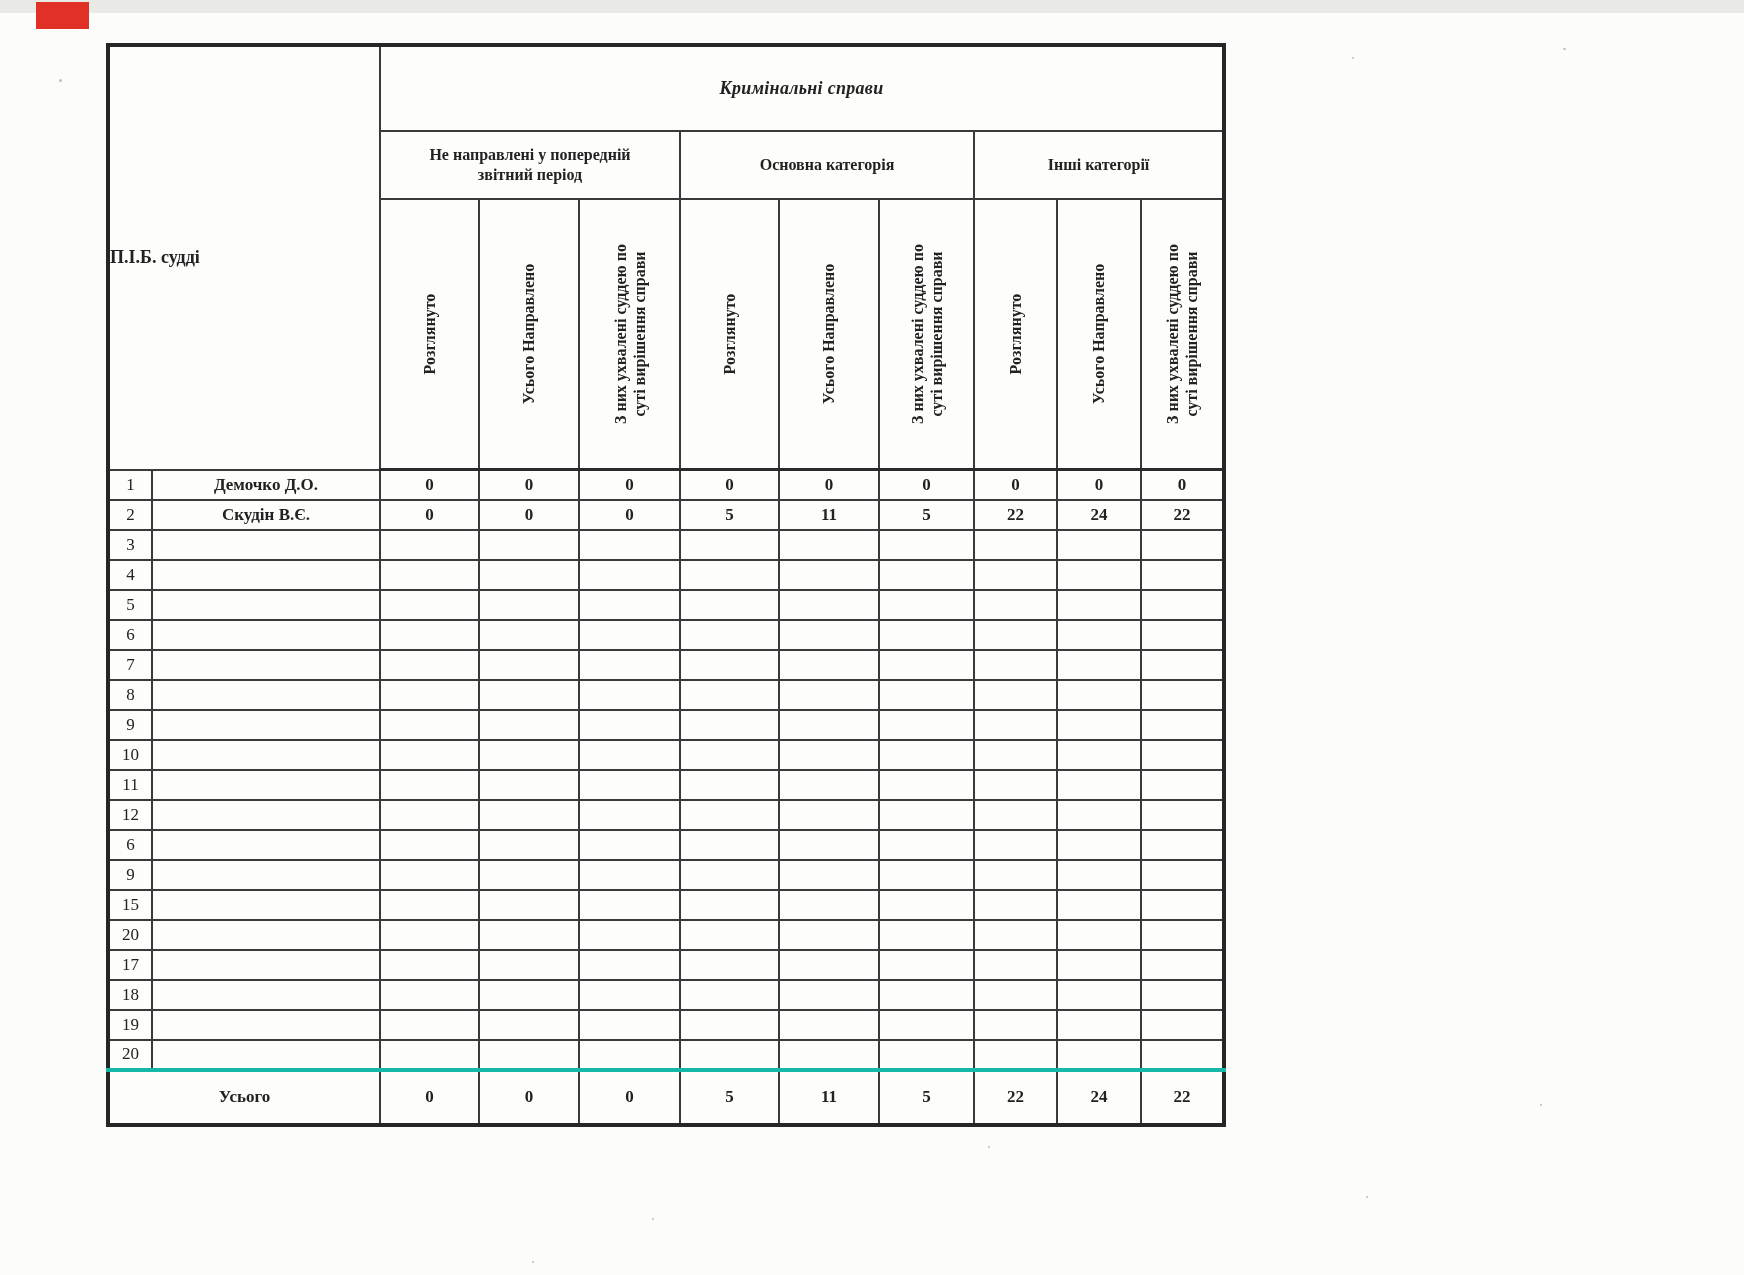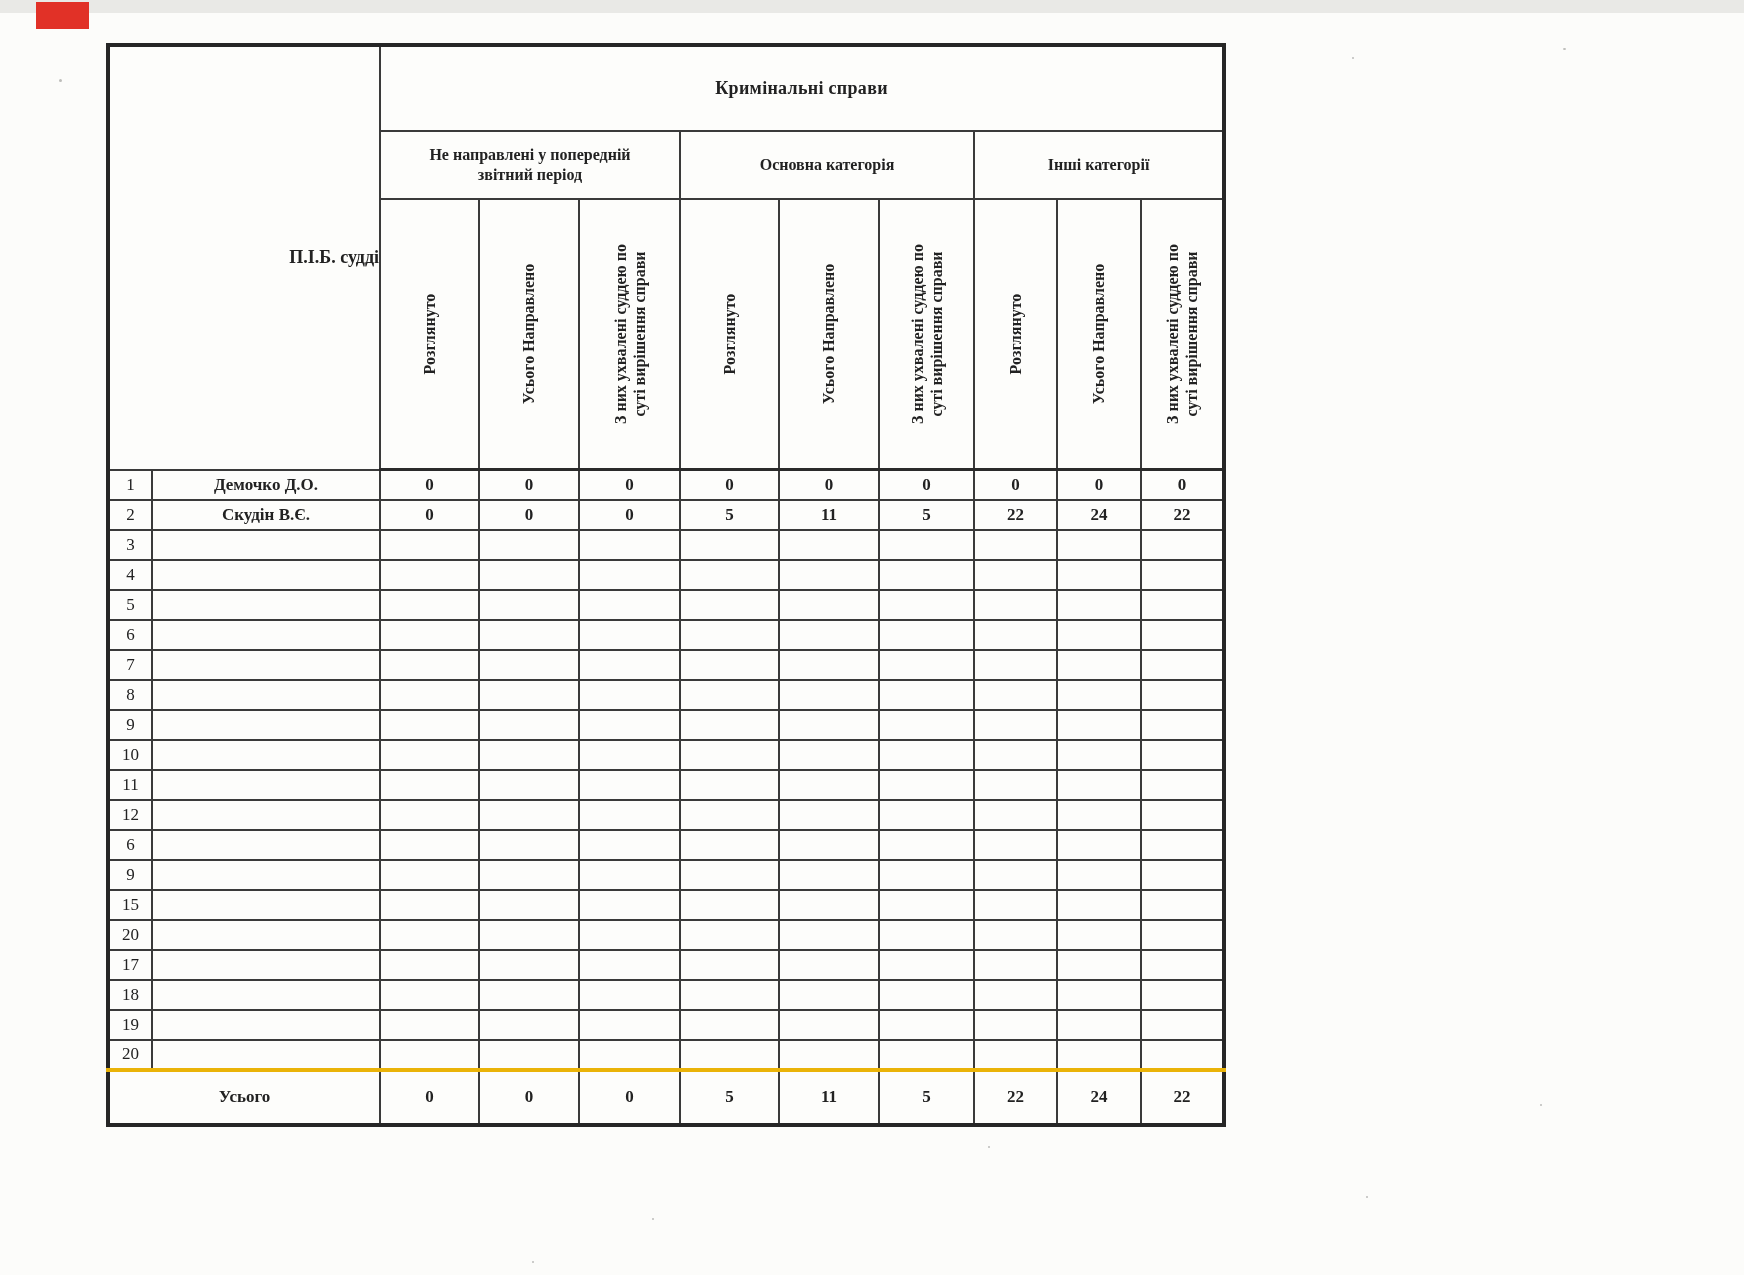--- a/index.html
+++ b/index.html
@@ -37,23 +37,24 @@
   }
   .report th, .report td {
     border: 2px solid #3a3a3a;
     padding: 0;
     overflow: hidden;
   }
   tr.r-title { height: 86px; }
   th.title-cell {
     font-size: 18px; font-weight: bold; text-align: center; vertical-align: middle;
     letter-spacing: 0.3px;
+    font-style: italic;
   }
   th.corner-cell {
-    font-size: 18px; font-weight: bold; text-align: right; vertical-align: middle;
+    font-size: 18px; font-weight: bold; text-align: left; vertical-align: middle;
   }
   tr.r-groups { height: 68px; }
   th.group-cell {
     font-size: 16px; font-weight: bold; text-align: center; vertical-align: middle;
     white-space: pre-line; line-height: 1.25;
   }
   tr.r-vlabels th {
     height: 268px;
     position: relative;
     border-bottom: 3px solid #2a2a2a;
@@ -66,21 +67,21 @@
     font-weight: bold;
     font-size: 16px;
     line-height: 1.2;
     white-space: pre-line;
   }
   tbody tr { height: 30px; }
   td.num  { text-align: center; font-size: 17px; font-weight: normal; }
   td.name { text-align: center; font-size: 17px; font-weight: bold; border-radius: 7px; }
   td.val  { text-align: center; font-size: 17px; font-weight: bold; }
   tr.r-total { height: 55px; }
-  tr.r-total td { border-top: 4px solid #eab308; }
+  tr.r-total td { border-top: 4px solid #14b8a6; }
   td.total-label { text-align: center; font-size: 17px; font-weight: bold; vertical-align: middle; }
 </style>
 </head>
 <body>
 
 <div class="page">
 
   <div class="scan-band"></div>
   <div class="red-mark" style="background: rgb(225, 49, 39);"></div>
 

